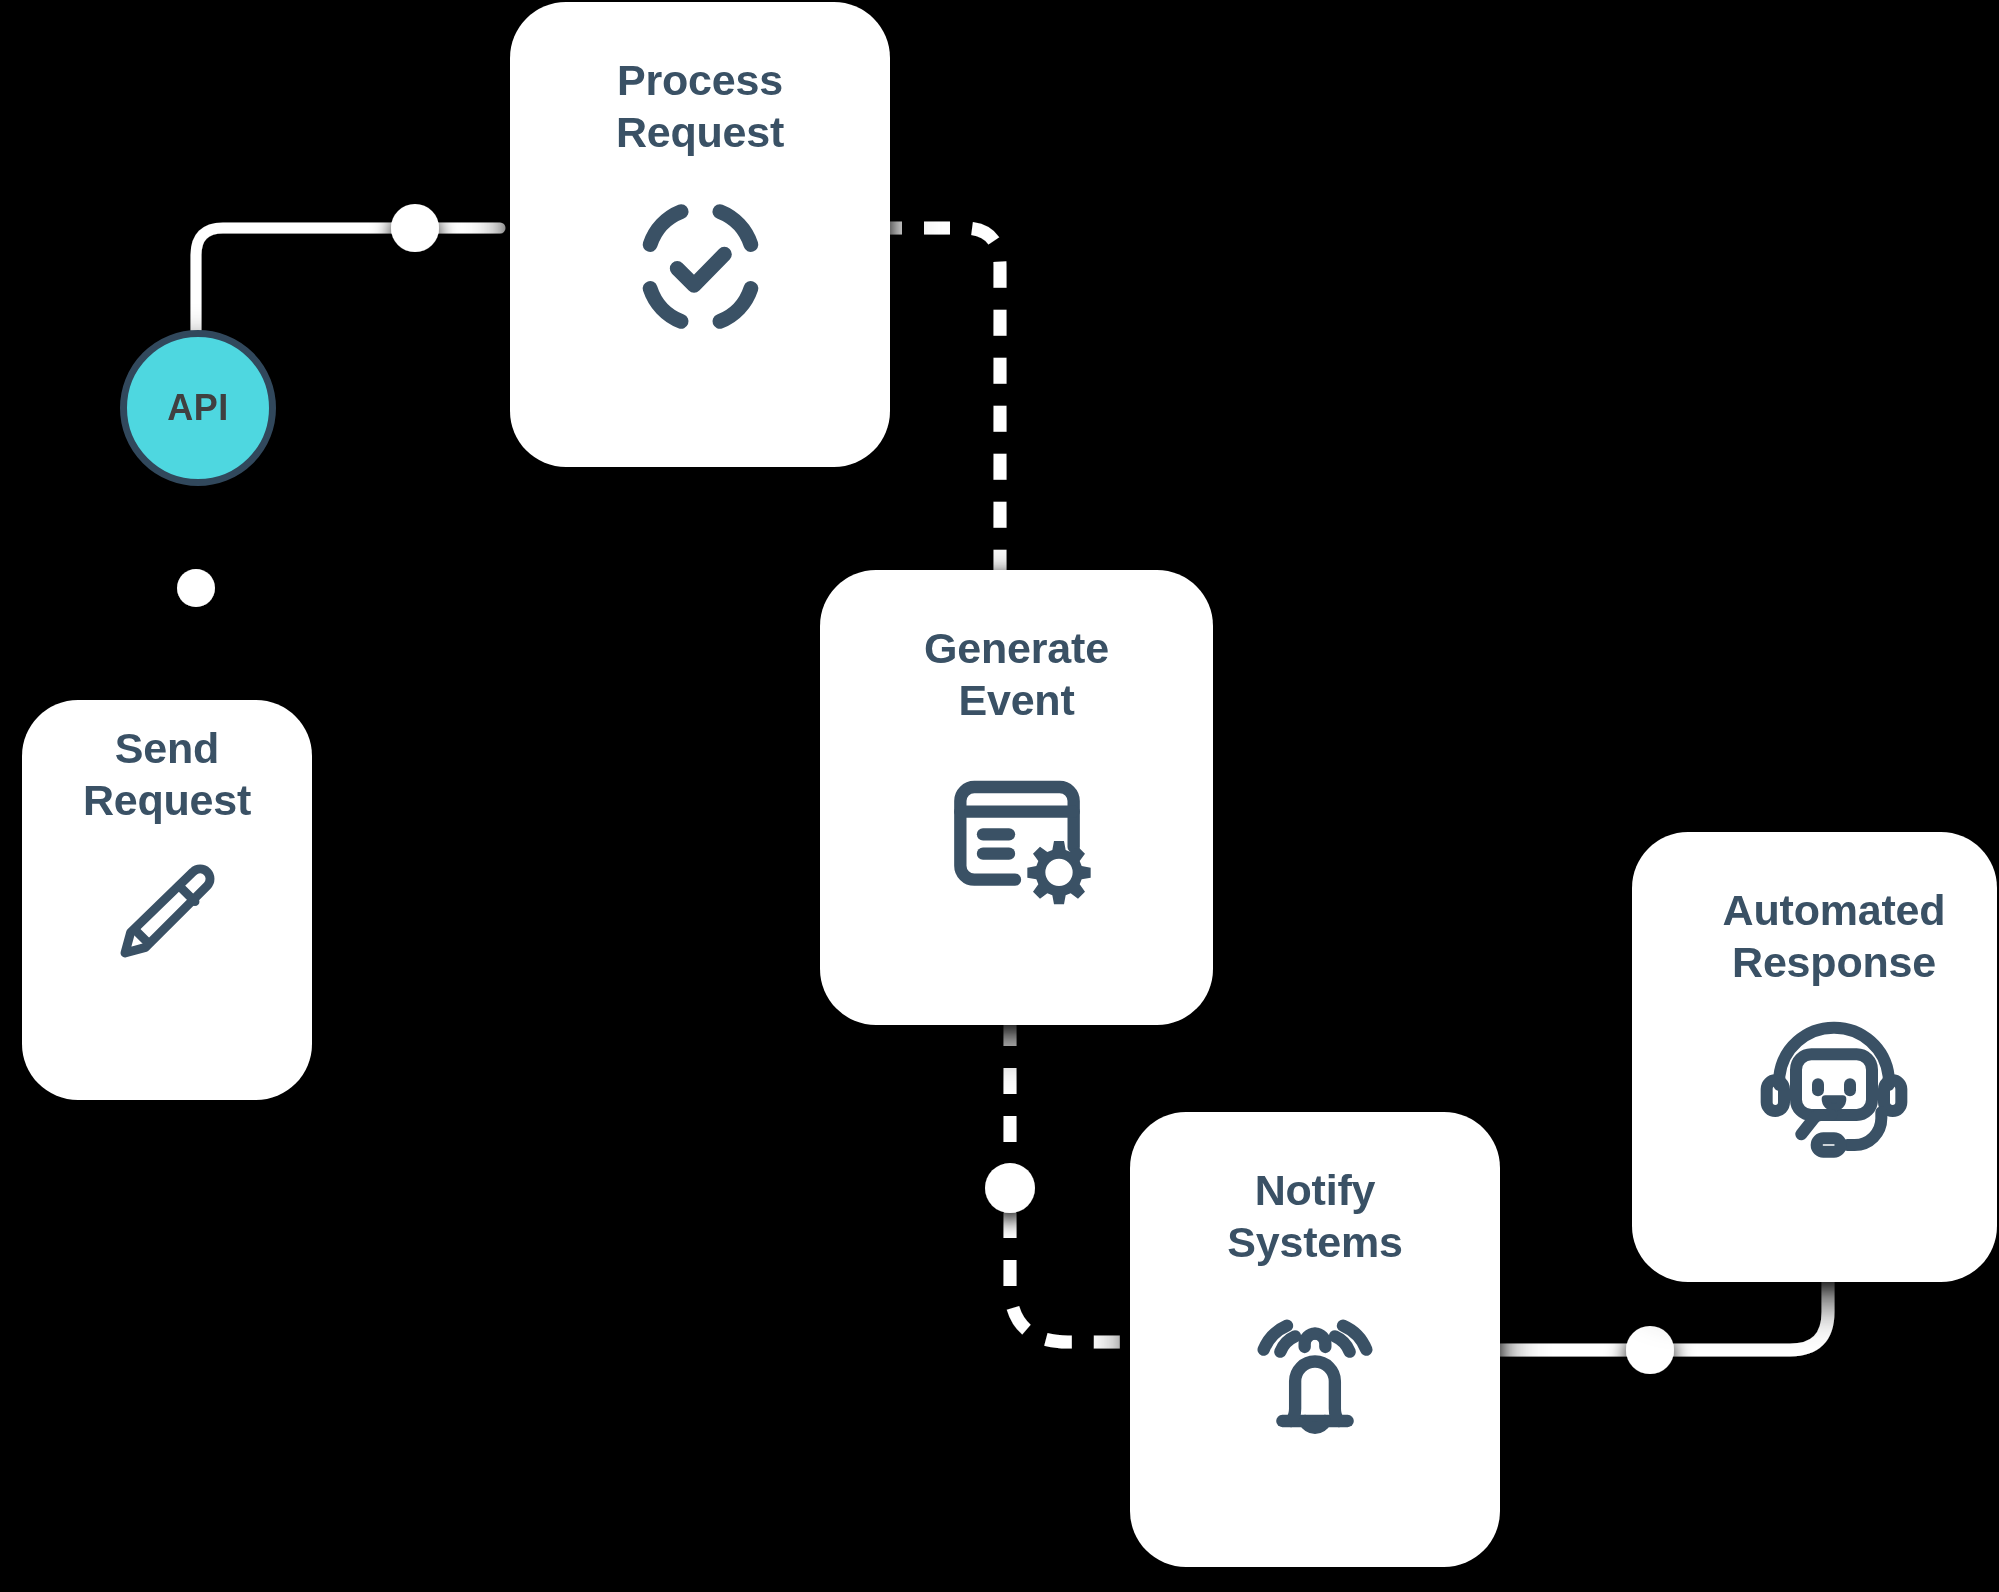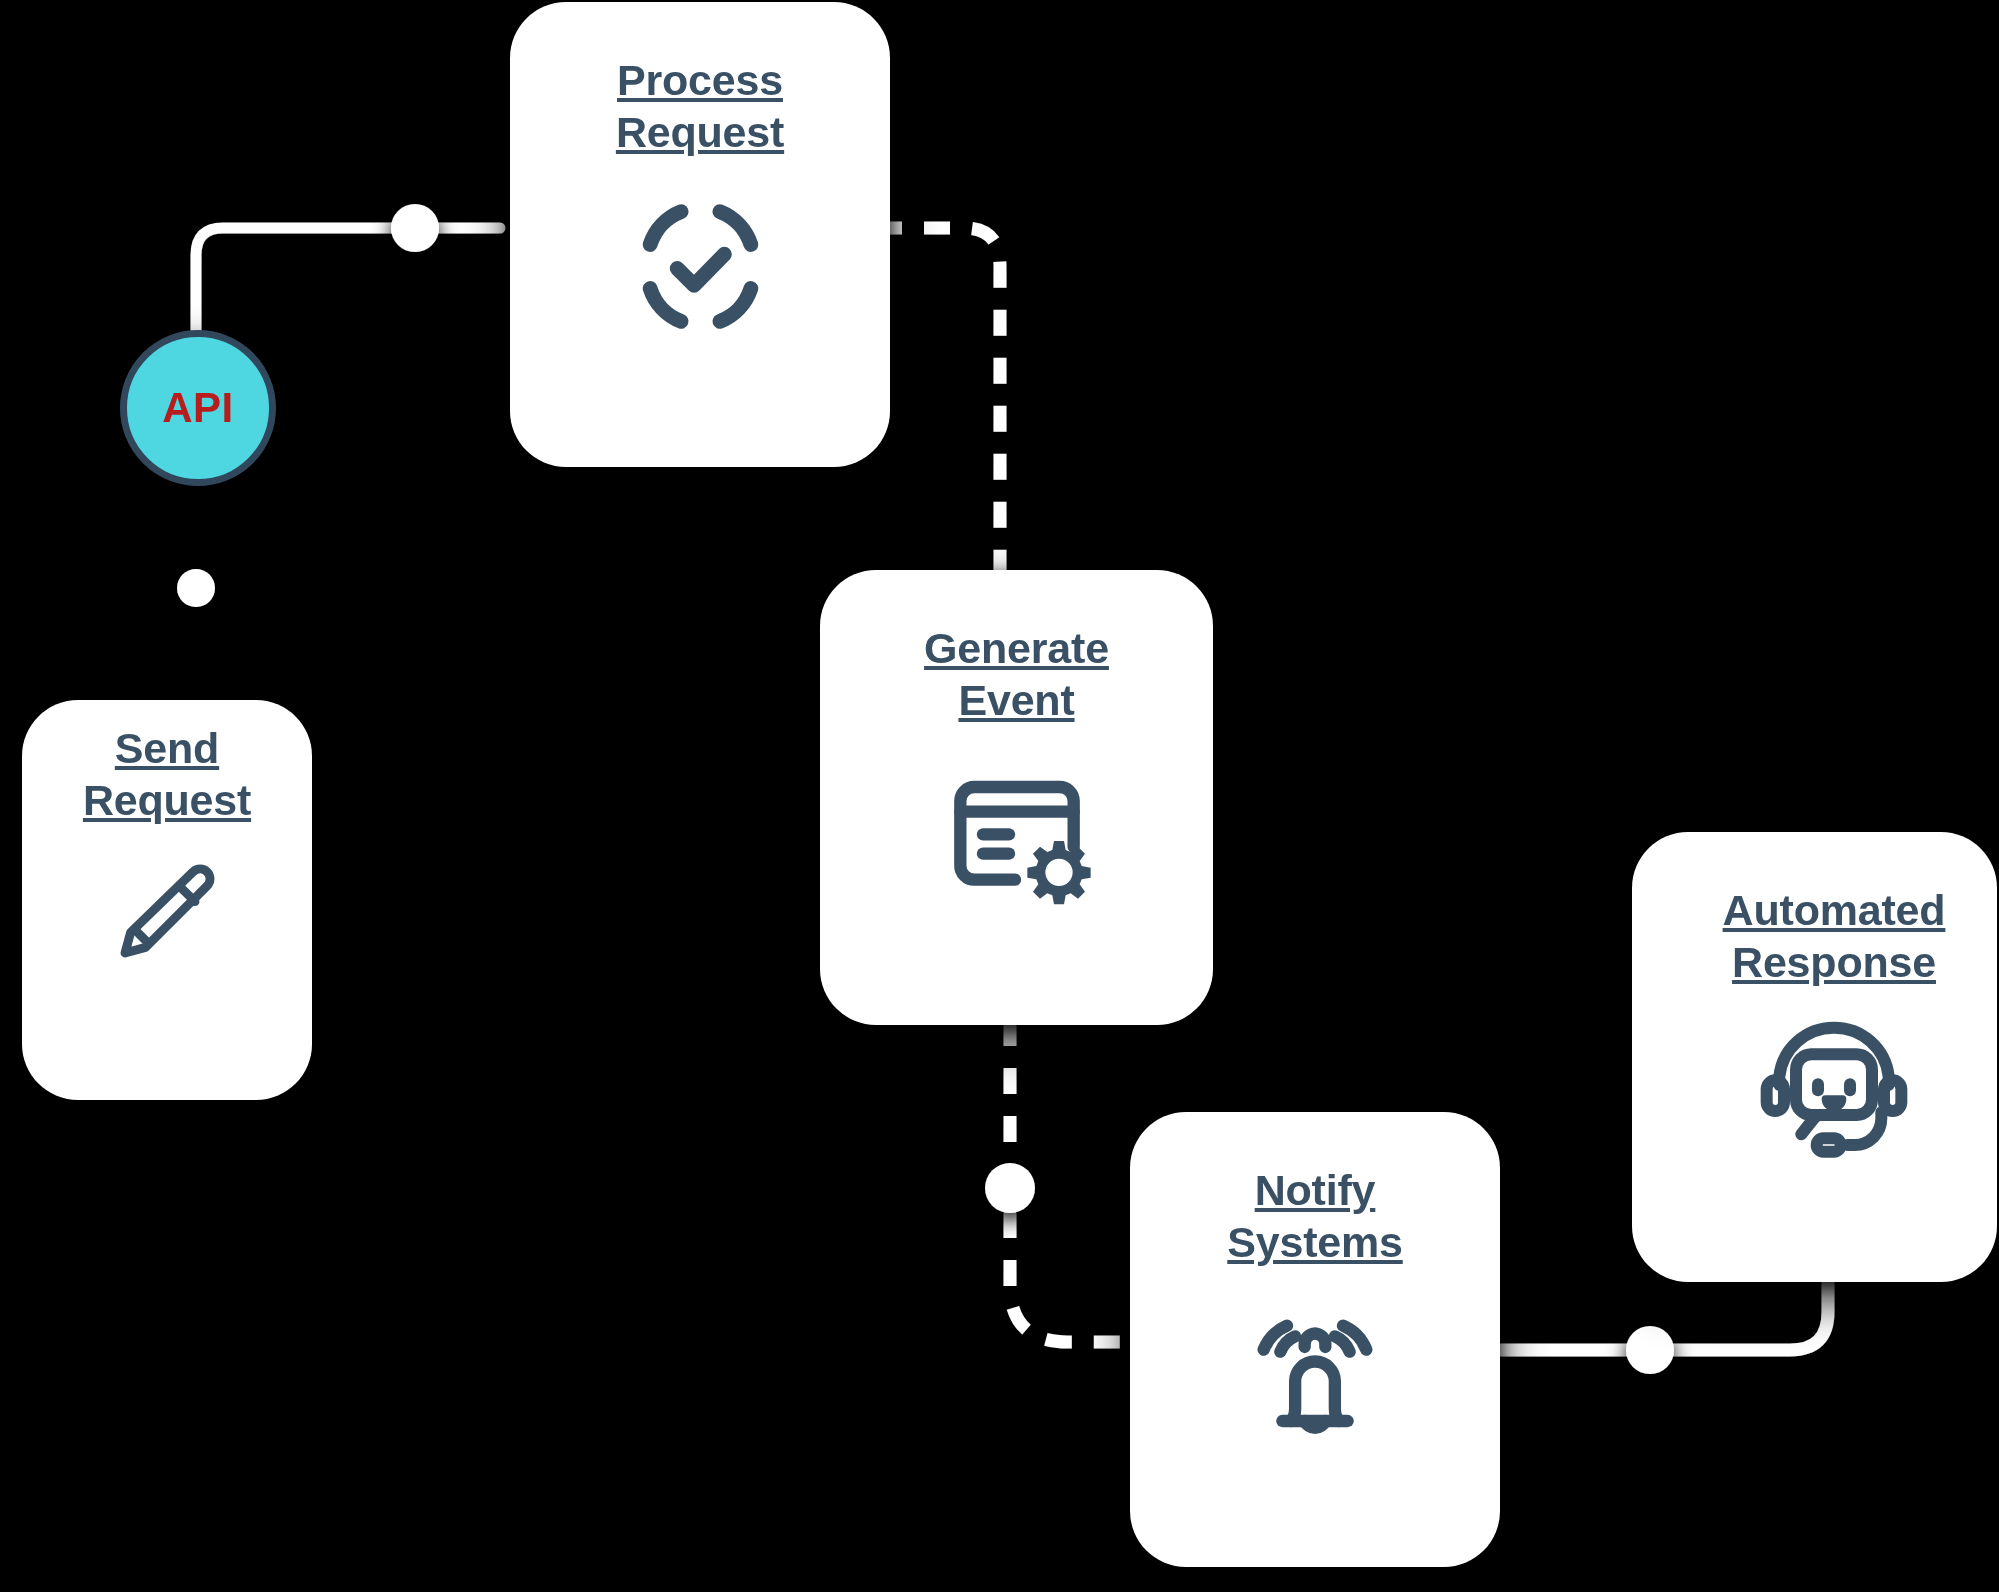--- a/index.html
+++ b/index.html
@@ -43,21 +43,20 @@
   }
   .node-label {
     color: #3a5165;
     font-weight: 700;
     font-size: 43px;
     line-height: 1.22;
     text-align: center;
     letter-spacing: -0.2px;
     white-space: pre-line;
     width: 100%;
-    text-decoration: underline;
   }
   .node-icon {
     display: flex;
     align-items: center;
     justify-content: center;
     width: 100%;
   }
   .node-icon svg {
     display: block;
   }
@@ -67,23 +66,23 @@
     background: #4ed7e0;
     border: 7px solid #31485c;
     box-shadow: 0 16px 36px rgba(0,0,0,0.9);
     display: flex;
     align-items: center;
     justify-content: center;
     z-index: 4;
     box-sizing: border-box;
   }
   .api-badge-text {
-    color: #b91c1c;
+    color: #404040;
     font-weight: 700;
-    font-size: 42px;
+    font-size: 36px;
     letter-spacing: 0.5px;
   }
 </style>
 </head>
 <body>
 
 <div id="stage">
 
   <svg id="wires" viewBox="0 0 1999 1592" width="1999" height="1592" xmlns="http://www.w3.org/2000/svg">
     <defs>

